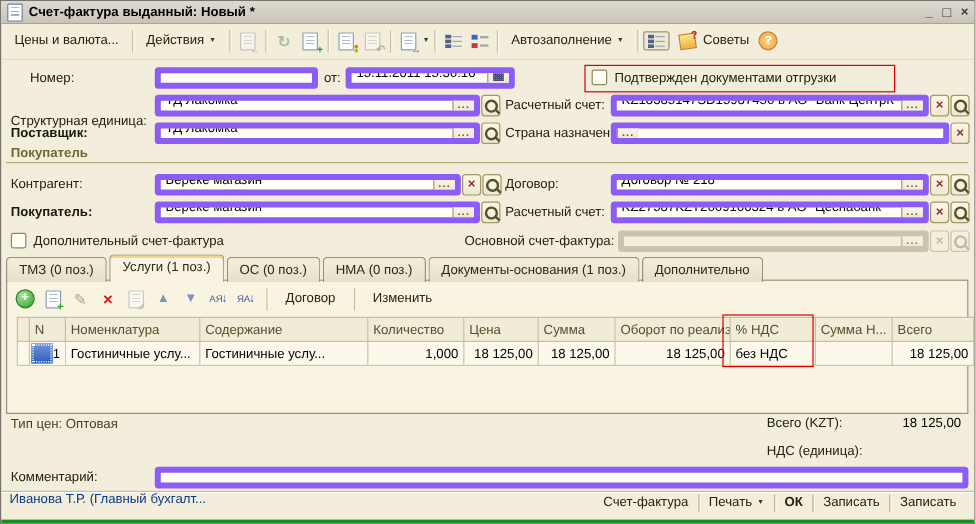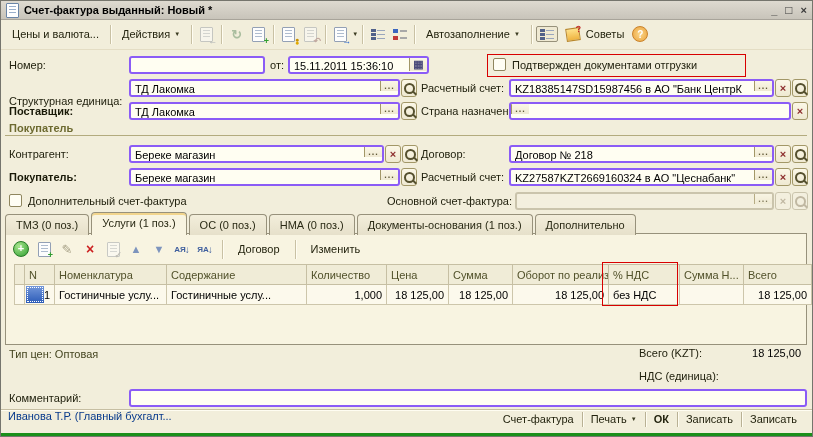--- a/index.html
+++ b/index.html
@@ -44,22 +44,22 @@
     linear-gradient(#a8a8a8,#a8a8a8) 7px 9px/7px 2px;background-repeat:no-repeat}
   .pressedbtn{border:1px solid #97917b;border-radius:2px;background:#efe9d2;padding:1px 3px;display:flex;align-items:center}
   .tips-ic{width:12px;height:11px;background:linear-gradient(#ffe28a,#eeb23e);border:1px solid #b8862a;
     transform:rotate(-8deg);position:relative;margin-right:2px}
   .tips-ic::after{content:"?";position:absolute;right:-3px;top:-4px;color:#c22020;font-weight:bold;font-size:9px}
   .help-ic{width:14px;height:14px;border-radius:50%;background:radial-gradient(#fbd88a,#eba23c);
     border:1px solid #c9822a;color:#fff;font-weight:bold;font-size:10px;display:flex;align-items:center;justify-content:center}
   
   .lbl{position:absolute;white-space:nowrap;color:#22220f}
   .lbl.bold{font-weight:bold;color:#191907}
-  .fld{position:absolute;height:18px;box-sizing:border-box;border:2px solid #8b5cf6;border-radius:3px;
-    background:#fffef2;display:flex;align-items:flex-start;overflow:hidden}
+  .fld{position:absolute;height:18px;box-sizing:border-box;border:5px solid #8b5cf6;border-radius:3px;
+    background:#fffef2;display:flex;align-items:flex-end;overflow:hidden}
   .fld .txt{flex:1;padding:1px 4px 0;white-space:nowrap;overflow:hidden;color:#000;line-height:15px}
   .btn-in{border-left:1px solid #a29767;width:17px;display:flex;align-items:center;justify-content:center;
     color:#5f5836;font-weight:bold;letter-spacing:1px;font-size:9px;background:linear-gradient(#fbf7e6,#efe9d2)}
   .btn-in.cal{color:#4a4a7a;font-size:11px;letter-spacing:0}
   .sq{position:absolute;width:16px;height:18px;box-sizing:border-box;border:1px solid #a29767;border-radius:3px;
     background:linear-gradient(#fbf7e6,#efe9d2);display:flex;align-items:center;justify-content:center}
   .sq .x{color:#8d2e2e;font-weight:bold;font-size:11px;line-height:1}
   .mag{width:7px;height:7px;border:2px solid #55502e;border-radius:50%;position:relative}
   .mag::after{content:"";position:absolute;width:5px;height:2px;background:#55502e;
     transform:rotate(45deg);right:-4px;bottom:-2px}
@@ -75,21 +75,21 @@
     border-radius:4px 4px 0 0;background:linear-gradient(#f3eedb,#e6e0ca);color:#2a2a15;white-space:nowrap}
   .tab.active{background:#f8f4e1;height:23px;box-shadow:inset 0 2px 0 #f2d58c;position:relative;z-index:3}
   .panel{position:absolute;left:4px;right:5px;top:232px;height:110px;border:1px solid #97917b;background:#f8f4e1;z-index:1}
   
   .ptool{position:absolute;left:6px;top:4px;display:flex;align-items:center;gap:5px;height:22px}
   .gic{width:18px;height:17px;display:flex;align-items:center;justify-content:center;position:relative}
   .addc{width:14px;height:14px;border-radius:50%;background:radial-gradient(circle at 35% 30%,#a9e690,#2e9e2e);
     border:1px solid #267a26;color:#fff;font-weight:bold;font-size:11px;line-height:12px;text-align:center}
   .delx{color:#cc2020;font-weight:bold;font-size:14px}
   .arr{color:#7d94bd;font-size:11px}
-  .sortic{font-size:8px;font-weight:bold;color:#3f5f9e;letter-spacing:0;display:flex;align-items:center}
+  .sortic{font-size:8px;font-weight:normal;color:#3f5f9e;letter-spacing:0;display:flex;align-items:center}
   .sortic b{font-size:10px;margin-left:-1px}
   .pencil{color:#a8a288;font-size:13px}
   
   .grid{position:absolute;left:8px;top:30px;border-collapse:collapse;table-layout:fixed;width:797px}
   .grid th{border:1px solid #c6bfa3;background:#f0ecd7;color:#51512a;font-weight:normal;text-align:left;
     padding:2px 4px;height:15px;overflow:hidden;white-space:nowrap;font-size:11px}
   .grid td{border:1px solid #cdc6ab;background:#fcf9ec;padding:2px 4px;height:15px;white-space:nowrap;
     overflow:hidden;font-size:11px;color:#000}
   .num{text-align:right}
   .ncell{position:relative;text-align:right}
@@ -177,21 +177,21 @@
     <span class="pressedbtn">
         <span class="ic-structure" style="filter:hue-rotate(0deg)"></span>
       </span>
     <span class="tbtn">
         <span class="tips-ic"></span>
         <span>Советы</span>
       </span>
     <span class="help-ic">?</span>
   </div>
 
-  <span class="lbl" style="left:8px;top:58px">Номер:</span>
+  <span class="lbl" style="left:24px;top:58px">Номер:</span>
   <div class="fld" style="left:128px;top:55px;width:136px">
     <span class="txt"></span>
   </div>
   <span class="lbl" style="left:269px;top:58px">от:</span>
   <div class="fld" style="left:287px;top:55px;width:141px">
     <span class="txt">15.11.2011 15:36:10</span>
     <span class="btn-in cal">▦</span>
   </div>
   <div class="redbox" style="left:486px;top:53px;width:257px;height:21px"></div>
   <span class="cb" style="left:492px;top:57px"></span>

